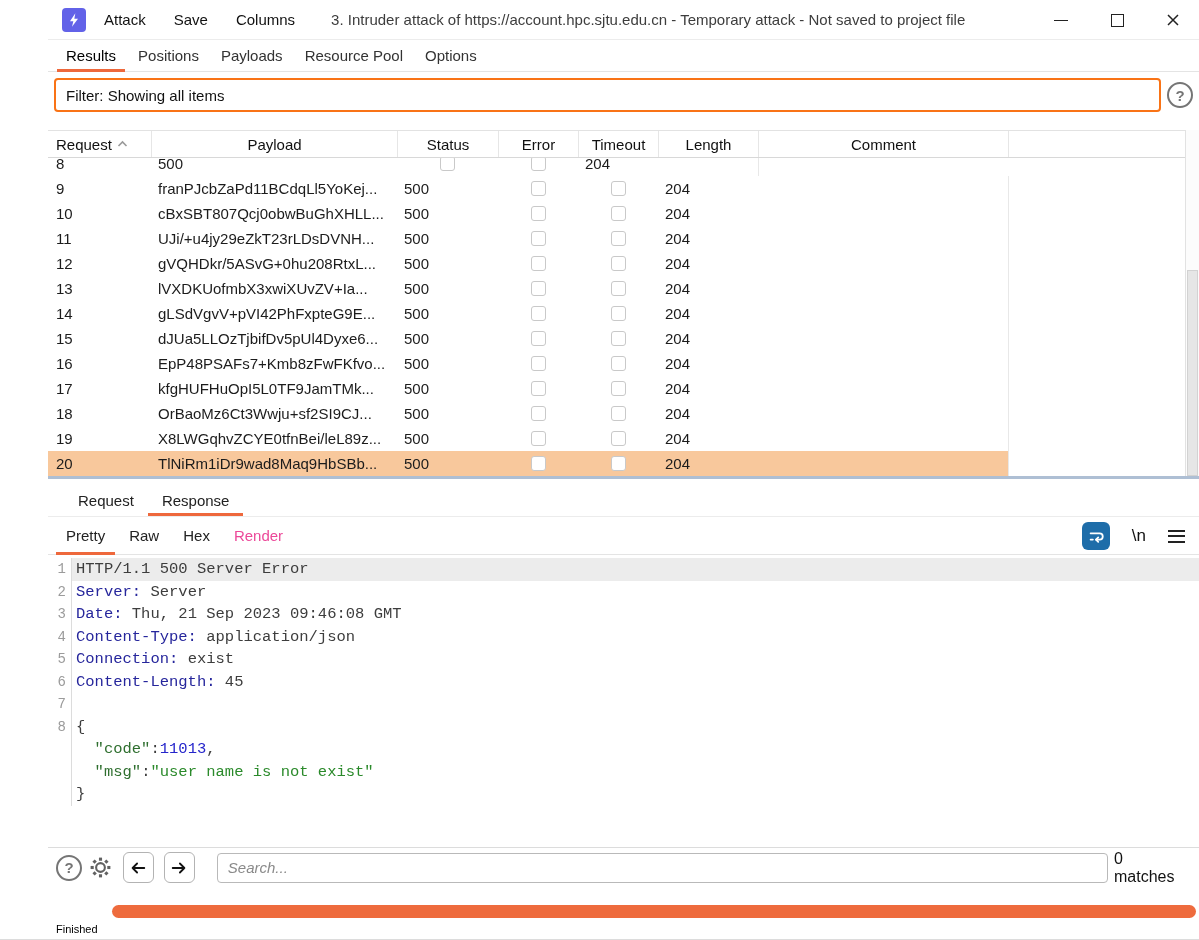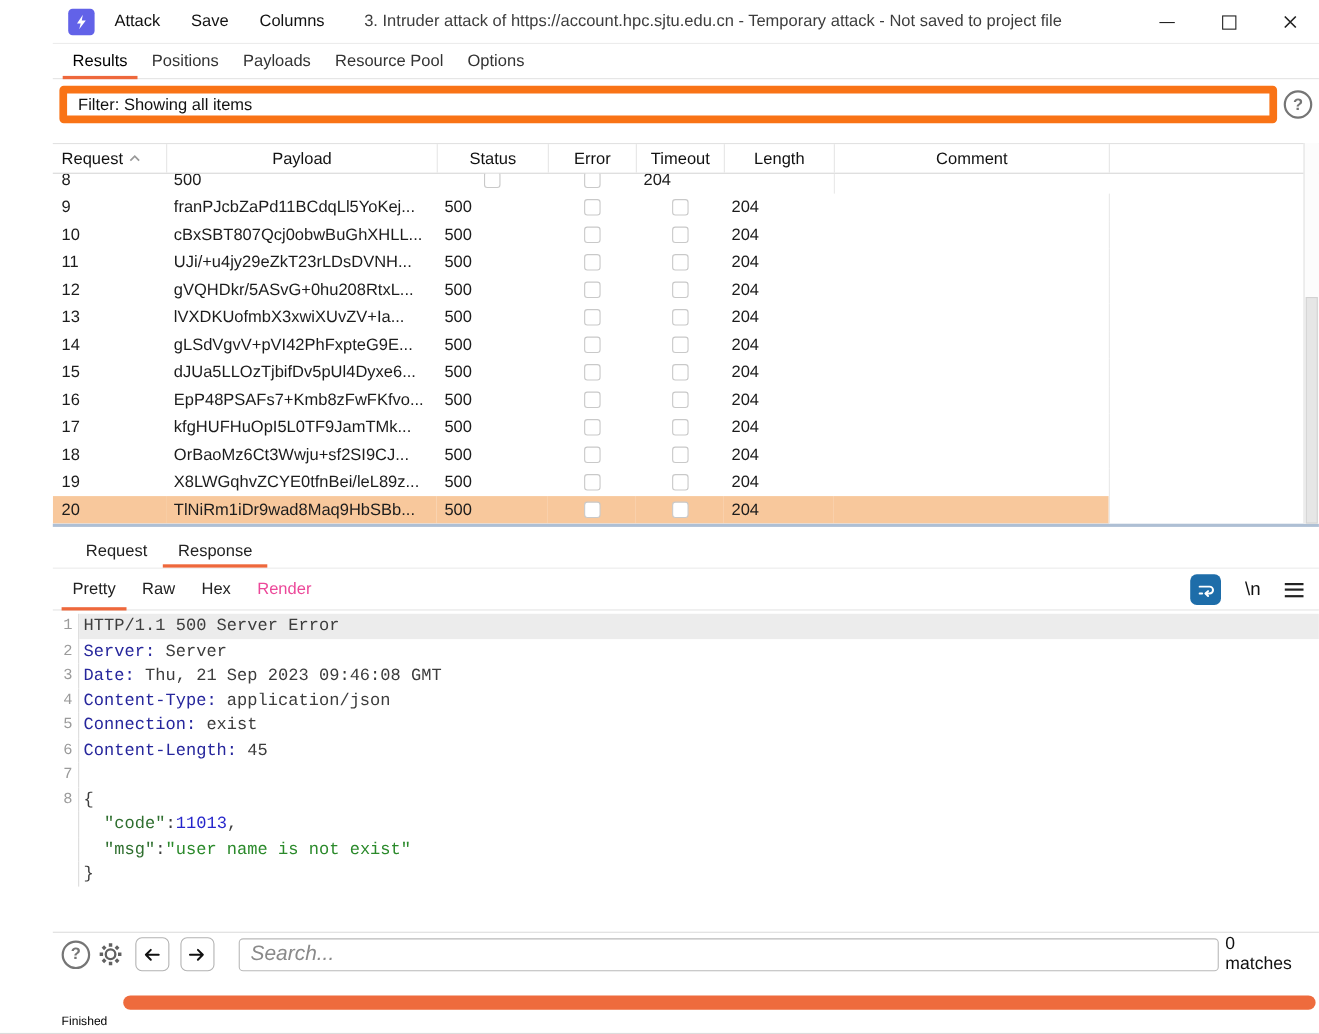--- a/index.html
+++ b/index.html
@@ -26,21 +26,21 @@
   .tabbar { height:32px; flex:0 0 32px; display:flex; align-items:stretch;
             padding-left:7px; border-bottom:1px solid #e4e4e4; }
   .tab { position:relative; display:flex; align-items:center; padding:0 11px;
          font-size:15px; color:#333; cursor:default; }
   .tab.sel { color:#000; }
   .tab.sel::after { content:""; position:absolute; left:2px; right:2px; bottom:-1px;
                     height:3px; background:#ee683c; }
 
   
   .filterrow { flex:0 0 46px; display:flex; align-items:center; padding:0 6px; }
-  .filterbox { flex:1; height:34px; border:7px solid #f97316; border-radius:4px;
+  .filterbox { flex:1; height:34px; border:2px solid #f97316; border-radius:4px;
                display:flex; align-items:center; padding-left:10px; font-size:15px;
                color:#111; background:#fff; }
   .helpcircle { width:26px; height:26px; border:2.5px solid #757575; border-radius:50%;
                 display:flex; align-items:center; justify-content:center; font-size:15px;
                 font-weight:bold; color:#757575; margin-left:6px; flex:0 0 26px; }
 
   .gap12 { flex:0 0 12px; }
 
   
   .rtable { flex:0 0 346px; position:relative; }
@@ -109,21 +109,21 @@
   .s-str { color:#2b8a2b; }
 
   
   .searchbar { flex:0 0 40px; border-top:1px solid #dcdcdc; display:flex;
                align-items:center; padding:0 14px 0 8px; gap:6px; }
   .sb-icon { width:26px; height:26px; display:flex; align-items:center; justify-content:center; }
   .navbtn { width:32px; height:31px; border:1px solid #b3b3b3; border-radius:6px;
             background:#fff; display:flex; align-items:center; justify-content:center;
             margin-left:4px; }
   .searchinput { width:925px; height:30px; border:1px solid #b9b9b9; border-radius:4px;
-                 margin-left:16px; padding:0 10px; font-size:19px; 
+                 margin-left:16px; padding:0 10px; font-size:15px; 
                  color:#333; outline:none; font-family:"Liberation Sans", sans-serif; }
   .searchinput::placeholder { color:#8a8a8a; font-style:italic; }
   .matches { margin-left:auto; font-size:16px; color:#111; }
 
   
   .statusbar { flex:0 0 35px; display:flex; align-items:center; padding:0 3px 4px 8px; }
   .statuslabel { font-size:11px; color:#000; flex:0 0 auto;margin-top:36px; }
   .progress { flex:1; height:13px; border-radius:7px; background:#ee6b3d; margin-left:14px; }
 </style>
 </head>

